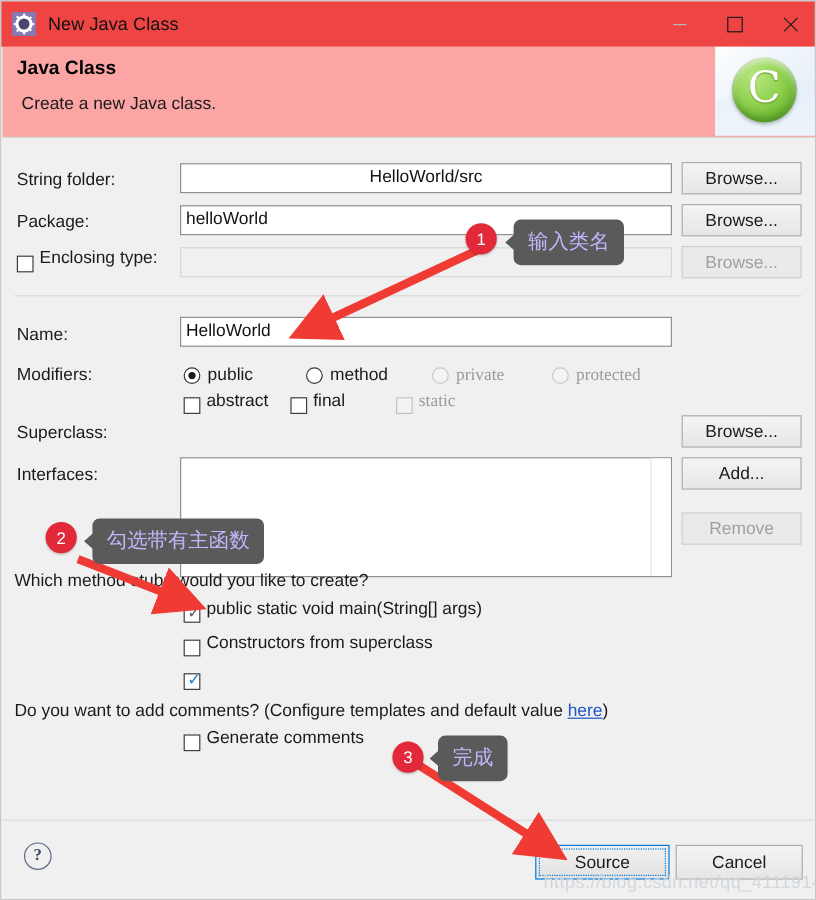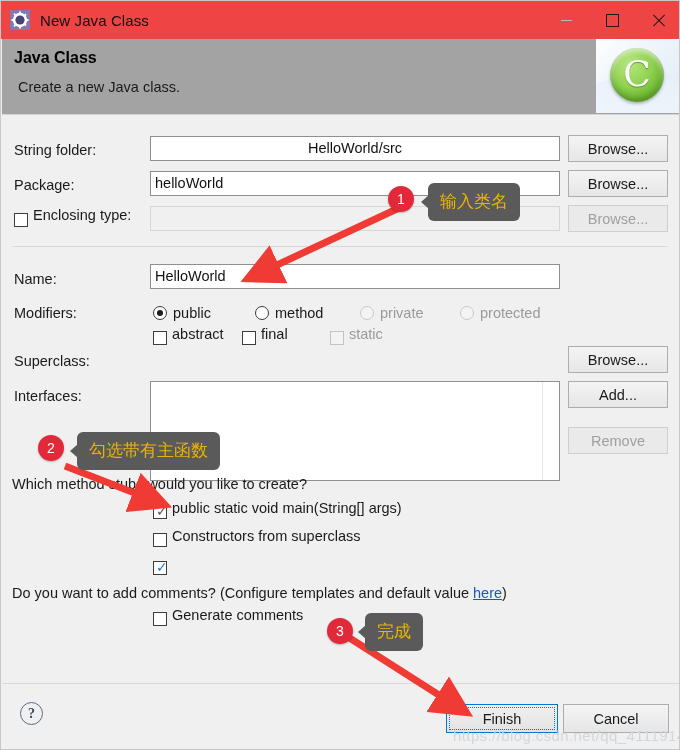--- a/index.html
+++ b/index.html
@@ -68,21 +68,21 @@
     width:16px; height:1px; background:#1c1c1c;
   }
   .win-btn.close .x:before { transform: rotate(45deg); }
   .win-btn.close .x:after  { transform: rotate(-45deg); }
 
   
   .header {
     position: absolute;
     left: 1px; top: 38px;
     width: 678px; height: 75px;
-    background: #a3a3a3;
+    background: #fca5a5;
     border-bottom: 1px solid #d4d4d4;
   }
   .header-title {
     position: absolute;
     left: 12px; top: 10px;
     font-size: 16px; font-weight: bold; color: #000;
   }
   .header-sub {
     position: absolute;
     left: 16px; top: 40px;
@@ -127,21 +127,21 @@
     left: 1px; top: 114px;
     width: 678px; height: 568px;
     background: #f0f0f0;
   }
   .label {
     position: absolute;
     font-size: 14.5px;
     color: #1a1a1a;
     white-space: nowrap;
   }
-  .label.dim { color: #9a9a9a; }
+  .label.dim { color: #9a9a9a; font-family: Liberation Serif, serif; }
 
   .tf {
     position: absolute;
     box-sizing: border-box;
     height: 25px;
     background: #ffffff;
     border: 1px solid #8f8f8f;
     padding: 0 4px;
     font-family: "Liberation Sans", sans-serif;
     font-size: 14.5px;
@@ -270,21 +270,21 @@
     background: #e2293a;
     color: #ffffff;
     font-size: 14px;
     display:flex; align-items:center; justify-content:center;
     box-shadow: 0 1px 2px rgba(0,0,0,.25);
     font-family: "Liberation Sans", sans-serif;
   }
   .tip {
     position: absolute;
     background: #5a5a5a;
-    color: #eab308;
+    color: #c4b5fd;
     border-radius: 6px;
     font-size: 17px;
     padding: 7px 12px 8px 12px;
     white-space: nowrap;
     font-family: Liberation Serif, serif;
   }
   .tip:before {
     content:"";
     position:absolute;
     left:-7px; top:12px;
@@ -420,21 +420,21 @@
       </div>
 
     <div class="label" style="left:10px; top:470px;"><span>Do you want to add comments? (Configure templates and default value </span><span class="link">here</span><span>)</span></div>
 
     <div class="cb" style="left:151px; top:497px;"></div>
     <div class="label" style="left:170px; top:492px;">Generate comments</div>
   </div>
 
   <div class="footer">
     <div class="help-icon">?</div>
-    <div class="btn default" style="left:444px; top:20px; width:112px; height:29px;">Finish</div>
+    <div class="btn default" style="left:444px; top:20px; width:112px; height:29px;">Source</div>
     <div class="btn" style="left:561px; top:20px; width:106px; height:29px;">Cancel</div>
   </div>
 
   <div class="watermark">https://blog.csdn.net/qq_41119146</div>
 </div>
 
 <div class="anno-layer">
   <svg width="680" height="750" style="position:absolute;left:0;top:0;">
     <defs>
       <marker id="ah" markerWidth="6" markerHeight="6" refX="2.6" refY="3" orient="auto">

